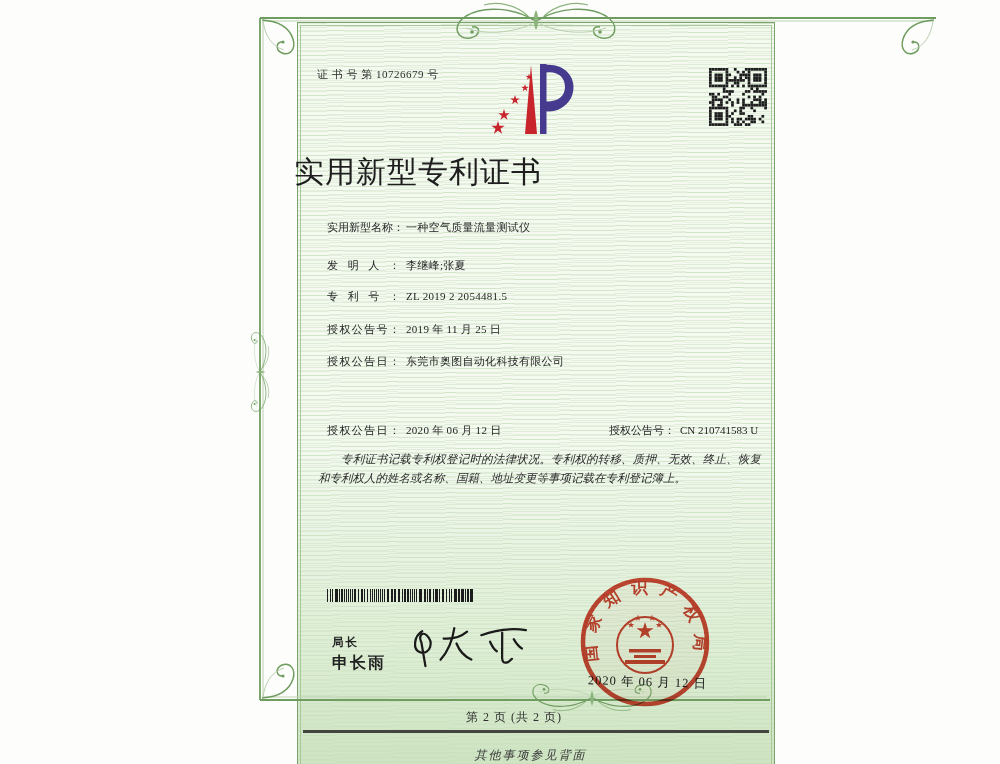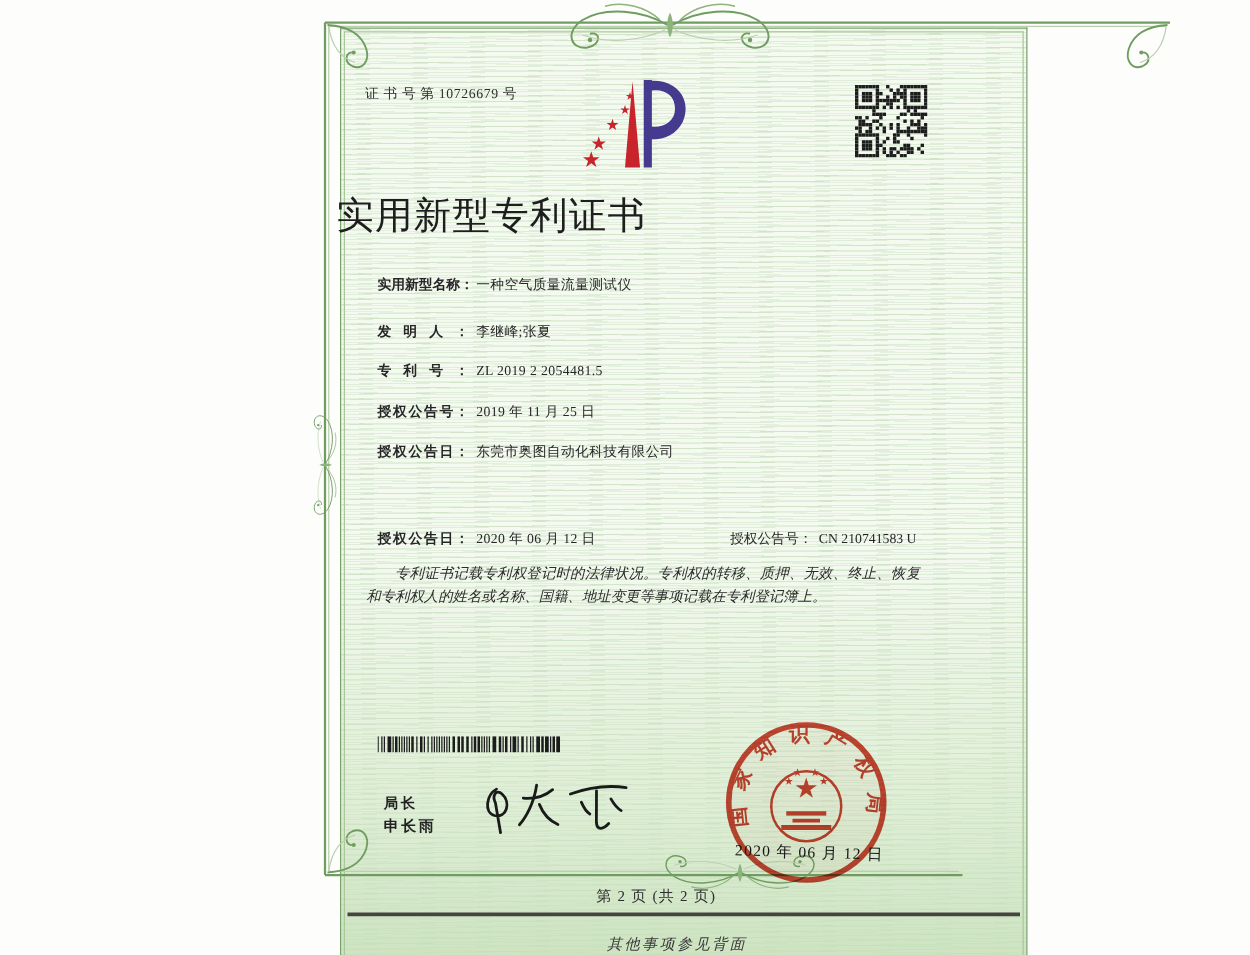--- a/index.html
+++ b/index.html
@@ -4,21 +4,21 @@
 <title>Patent Certificate</title>
 <style>
   html,body{margin:0;padding:0;}
   body{
     width:1000px;height:764px;position:relative;overflow:hidden;
     background:#fdfdfc;
     font-family:"Liberation Serif","DejaVu Serif",serif;
   }
   
   .sheet{
-    position:absolute;left:272px;top:22px;width:550px;height:742px;
+    position:absolute;left:297px;top:22px;width:478px;height:742px;
     box-sizing:border-box;z-index:1;
     border-left:1px solid #7ba46c;border-top:1px solid #7ba46c;border-right:1px solid #7ba46c;
     background-color:#f5faf1;
     background-image:
       linear-gradient(180deg, rgba(222,238,213,0) 55%, rgba(203,227,190,.55) 85%, rgba(196,222,182,.8) 100%),
       repeating-linear-gradient(179deg, rgba(142,188,129,.22) 0 1px, rgba(255,255,255,0) 1px 4px),
       repeating-linear-gradient(181deg, rgba(142,188,129,.16) 0 1px, rgba(255,255,255,0) 1px 5px);
   }
   .sheet::before{
     content:"";position:absolute;left:2px;right:2px;top:2px;bottom:0;
@@ -34,30 +34,30 @@
   .orn-md{stroke:#8cb47c;stroke-width:1.2;fill:none;}
   .orn-dot{fill:#6f9d60;}
   .orn-leaf{fill:#8cb47c;}
   
   .cert-number{left:19px;top:44px;font-size:11px;letter-spacing:.5px;color:#2e2e2e;white-space:pre;}
   .logo{left:188px;top:39px;width:96px;height:78px;}
   .qr{left:411px;top:45px;width:58px;height:58px;}
   .title{left:0;right:0;top:129px;font-size:30px;letter-spacing:1px;
          color:#1e1e1e;font-weight:500;transform:translateX(-4px);}
   .frow{left:29px;font-size:11px;color:#262626;white-space:nowrap;}
-  .flabel{display:inline-block;width:73px;text-align:justify;text-align-last:justify;color:#262626;font-weight:bold;}
+  .flabel{display:inline-block;width:73px;text-align:justify;text-align-last:justify;color:#262626;}
   .fvalue{margin-left:6px;letter-spacing:.3px;}
   .pair2{position:absolute;left:244px;top:0;white-space:nowrap;}
   .pair2 .flabel2{margin-right:5px;padding-left:38px;}
   .paras{left:20px;top:427px;width:443px;font-size:11.5px;line-height:1.68;color:#2b2b2b;
          font-style:italic;text-align:justify;}
   .paras p{margin:0;text-indent:2em;}
   .barcode{left:29px;top:566px;width:146px;height:13px;}
   .director-title{left:34px;top:612px;font-size:11.5px;font-weight:600;letter-spacing:2px;color:#222;}
-  .director-name{left:34px;top:630px;font-size:12px;font-weight:600;letter-spacing:2px;color:#222;}
+  .director-name{left:34px;top:630px;font-size:16px;font-weight:600;letter-spacing:2px;color:#222;}
   .signature{left:97px;top:596px;width:150px;height:56px;transform:rotate(-3deg);}
   .sig-stroke{stroke:#1a1a1a;stroke-width:3.2;fill:none;stroke-linecap:round;stroke-linejoin:round;}
   .page-info{left:0;right:44px;top:686px;text-align:center;font-size:12px;color:#2f2f2f;letter-spacing:1px;}
   .rule{left:5px;right:5px;top:707px;height:2.5px;background:#45453f;}
   .note{left:0;right:40px;top:724px;text-align:center;font-size:12px;font-style:italic;
         letter-spacing:2px;color:#3a3a3a;margin-left:29px;}
   
   .seal{position:absolute;left:578px;top:575px;width:134px;height:134px;z-index:4;
         opacity:.93;mix-blend-mode:multiply;}
   .seal-date{position:absolute;left:575px;top:674px;width:145px;text-align:center;

